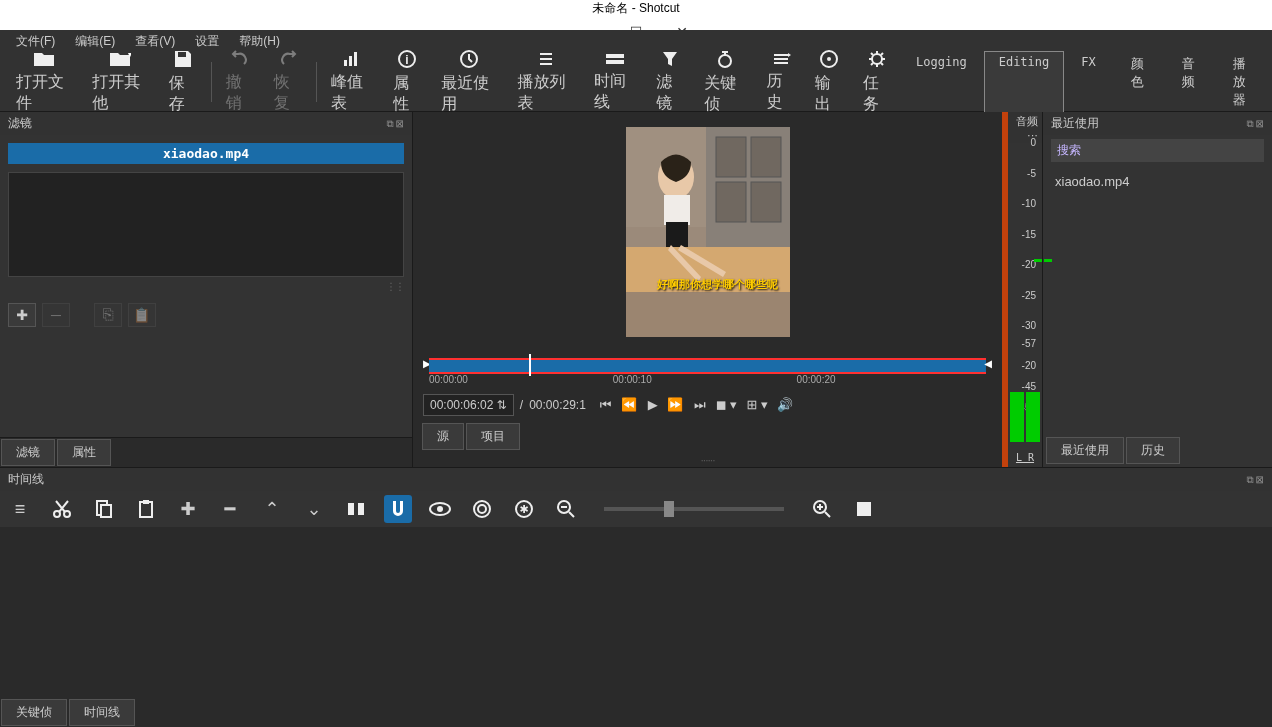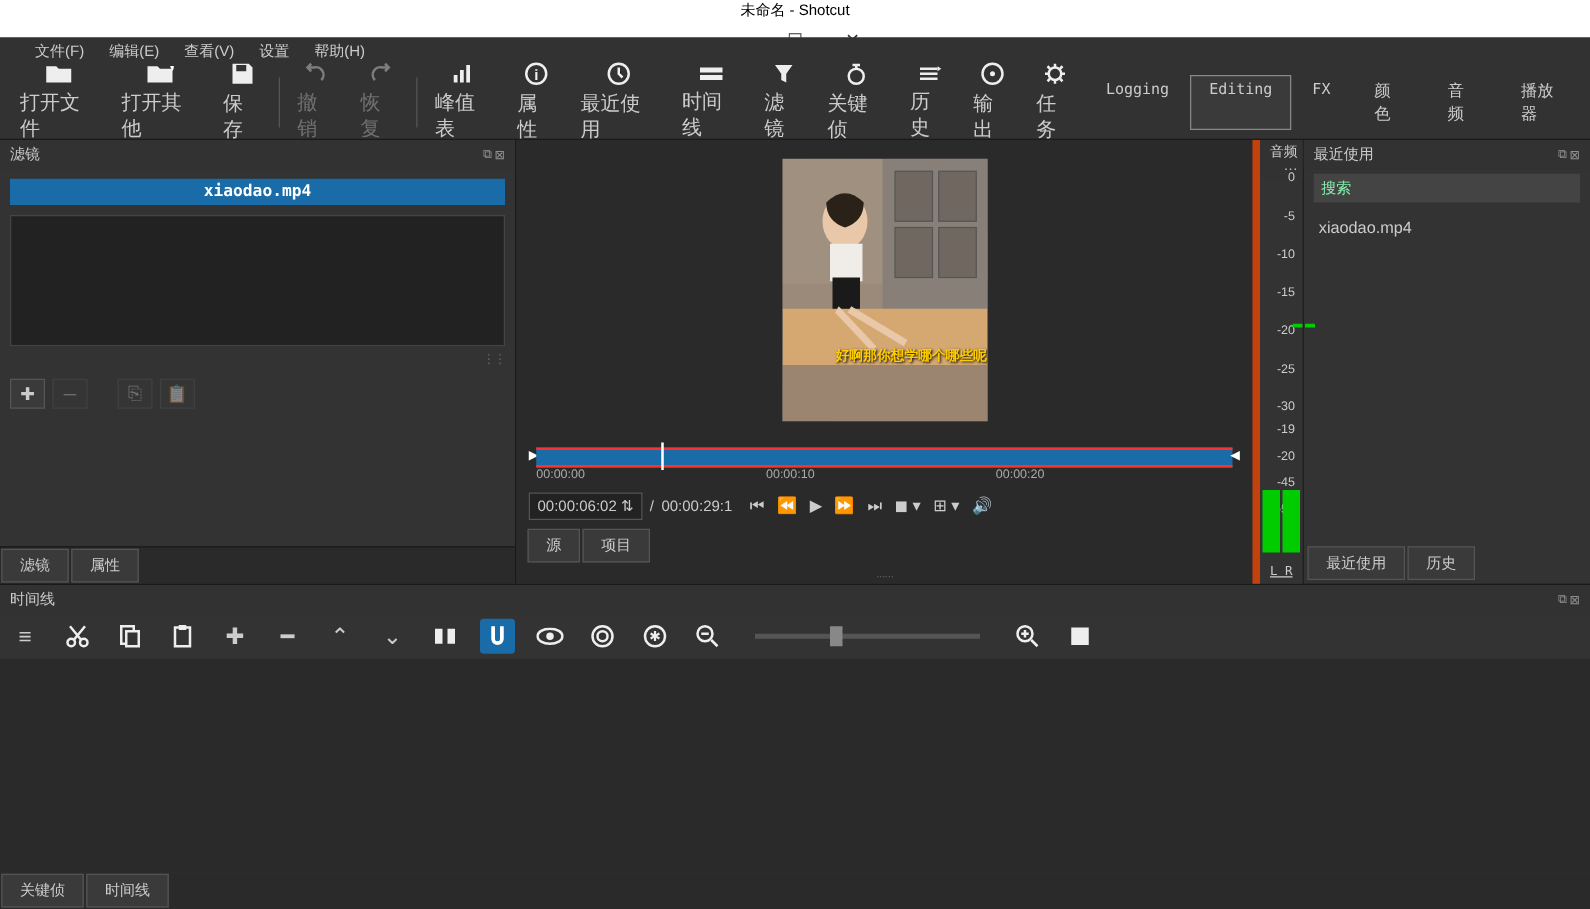--- a/index.html
+++ b/index.html
@@ -6,21 +6,21 @@
 body { background: #2a2a2a; color: #ccc; font-size: 12px; width: 1272px; height: 727px; overflow: hidden; display: flex; flex-direction: column; }
 
 
 .titlebar { background: #fff; height: 30px; display: flex; align-items: center; padding: 0 8px; color: #000; flex-direction: column; }
 .titlebar .app-icon { width: 16px; height: 16px; background: #1a6ca8; margin-right: 8px; }
 .titlebar .title { flex: 1; font-size: 12px; }
 .titlebar .winbtns { display: flex; }
 .titlebar .winbtn { width: 46px; height: 30px; display: flex; align-items: center; justify-content: center; cursor: pointer; color: #333; font-size: 14px; }
 
 
-.menubar { background: #323232; height: 22px; display: flex; align-items: center; padding: 0 18px; }
+.menubar { background: #323232; height: 22px; display: flex; align-items: center; padding: 0 6px; }
 .menubar .menuitem { padding: 2px 10px; font-size: 12px; cursor: pointer; }
 
 
 .toolbar { background: #323232; height: 60px; display: flex; align-items: center; padding: 0 6px; border-bottom: 1px solid #1a1a1a; }
 .tbtn { display: flex; flex-direction: column; align-items: center; justify-content: center; padding: 4px 10px; cursor: pointer; min-width: 48px; height: 56px; }
 .tbtn.disabled { opacity: 0.4; }
 .tbtn .ticon { height: 24px; display: flex; align-items: center; justify-content: center; margin-bottom: 4px; }
 .tbtn .tlabel { font-size: 16px; }
 .tsep { width: 1px; height: 40px; background: #555; margin: 0 4px; }
 .toolbar-right { margin-left: auto; display: flex; align-items: center; gap: 4px; }
@@ -41,21 +41,21 @@
 .filter-toolbar { display: flex; gap: 6px; padding: 8px; }
 .fbtn { width: 28px; height: 24px; background: #3a3a3a; border: 1px solid #555; display: flex; align-items: center; justify-content: center; cursor: pointer; font-size: 14px; }
 .fbtn.disabled { opacity: 0.4; }
 .filter-tabs { display: flex; background: #2a2a2a; border-top: 1px solid #1a1a1a; }
 .ftab { padding: 4px 14px; font-size: 12px; cursor: pointer; border: 1px solid #555; background: #3a3a3a; margin: 1px; }
 
 
 .player-panel { flex: 1; display: flex; flex-direction: column; background: #2a2a2a; position: relative; }
 .video-area { flex: 1; display: flex; align-items: center; justify-content: center; background: #2a2a2a; }
 .video-frame { width: 164px; height: 210px; background: linear-gradient(135deg, #8a7a6a, #b0a090); position: relative; overflow: hidden; }
-.video-subtitle { position: absolute; bottom: 45px; left: 0; right: 0; text-align: right; color: #ffcc00; font-size: 11px; font-weight: bold; text-shadow: 1px 1px 2px #000; margin-left: 20px; }
+.video-subtitle { position: absolute; bottom: 45px; left: 0; right: 0; text-align: center; color: #ffcc00; font-size: 11px; font-weight: bold; text-shadow: 1px 1px 2px #000; margin-left: 20px; }
 .scrubber { height: 30px; margin: 4px 10px; position: relative; }
 .scrubber-track { position: absolute; top: 2px; left: 6px; right: 6px; height: 16px; background: #1a6ca8; border-top: 2px solid #ff3030; border-bottom: 2px solid #ff3030; }
 .scrubber-ticks { position: absolute; top: 18px; left: 6px; right: 6px; height: 20px; display: flex; color: #aaa; font-family: monospace; font-size: 10px; }
 .scrubber-ticks span { position: absolute; }
 .scrubber-head { position: absolute; top: -2px; left: 106px; width: 2px; height: 22px; background: #fff; }
 .player-controls { display: flex; align-items: center; padding: 4px 10px; gap: 6px; font-family: monospace; font-size: 12px; }
 .timecode { background: #222; padding: 3px 6px; border: 1px solid #555; }
 .pctrls { display: flex; gap: 10px; margin-left: 8px; }
 .pbtn { cursor: pointer; font-size: 13px; }
 .player-tabs { display: flex; padding: 2px 8px; }
@@ -64,21 +64,21 @@
 .audio-panel { width: 40px; background: #333; position: relative; border-left: 6px solid #c2410c; }
 .audio-header { padding: 2px 4px; font-size: 11px; background: #323232; text-align: right; position:relative; }
 .audio-scale { position: absolute; top: 25px; left: 2px; right: 2px; bottom: 25px; font-family: monospace; font-size: 10px; color: #ccc; }
 .audio-scale div { position: absolute; right: 4px; }
 .audio-bars { position: absolute; bottom: 25px; left: 2px; display: flex; gap: 2px; height: 50px; }
 .audio-bar { width: 14px; background: linear-gradient(to top, #0c0, #0c0); }
 .audio-lbl { position: absolute; bottom: 4px; left: 0; right: 0; text-align: center; font-family: monospace; font-size: 10px; text-decoration: underline; }
 
 
 .recent-panel { width: 230px; background: #333; display: flex; flex-direction: column; border-left: 1px solid #1a1a1a; }
-.search-box { margin: 4px 8px; padding: 3px 6px; background: #444; color: #86efac; font-size: 12px; }
+.search-box { margin: 4px 8px; padding: 3px 6px; background: #444; color: #c4b5fd; font-size: 12px; }
 .recent-list { flex: 1; padding: 4px 8px; }
 .recent-item { padding: 4px; font-size: 13px; cursor: pointer; }
 .recent-tabs { display: flex; padding: 2px; }
 
 
 .timeline-panel { height: 260px; background: #333; display: flex; flex-direction: column; border-top: 1px solid #1a1a1a; }
 .timeline-toolbar { display: flex; align-items: center; padding: 4px 6px; gap: 14px; }
 .tlbtn { width: 28px; height: 28px; display: flex; align-items: center; justify-content: center; cursor: pointer; font-size: 18px; }
 .tlbtn.active { background: #1a6ca8; border-radius: 3px; }
 .zoom-slider { width: 180px; height: 4px; background: #555; position: relative; margin: 0 10px; }
@@ -175,20 +175,28 @@
     <div class="tlabel">属性</div>
   </div>
   <div class="tbtn">
     <div class="ticon">
         <svg width="20" height="20" viewBox="0 0 20 20">
           <circle cx="10" cy="10" r="8" fill="none" stroke="#eee" stroke-width="2"></circle>
           <path stroke="#eee" stroke-width="2" d="M10 5v5l3 3"></path>
         </svg>
       </div>
     <div class="tlabel">最近使用</div>
+  </div>
+  <div class="tbtn">
+    <div class="ticon">
+        <svg width="20" height="18" viewBox="0 0 20 18">
+          <path stroke="#eee" stroke-width="2" d="M4 4h12M4 9h12M4 14h12"></path>
+        </svg>
+      </div>
+    <div class="tlabel">播放列表</div>
   </div>
   <div class="tbtn">
     <div class="ticon">
         <svg width="22" height="16" viewBox="0 0 22 16">
           <rect x="2" y="3" width="18" height="4" fill="#eee"></rect>
           <rect x="2" y="9" width="18" height="4" fill="#eee"></rect>
         </svg>
       </div>
     <div class="tlabel">时间线</div>
   </div>
@@ -338,21 +346,21 @@
   <div class="audio-panel">
     <div class="audio-header">音频···</div>
     <div class="audio-scale">
       <div style="top:0%">0</div>
       <div style="top:10%">-5</div>
       <div style="top:20%">-10</div>
       <div style="top:30%">-15</div>
       <div style="top:40%">-20</div>
       <div style="top:50%">-25</div>
       <div style="top:60%">-30</div>
-      <div style="top:66%">-19</div>
+      <div style="top:66%">-57</div>
       <div style="top:73%">-20</div>
       <div style="top:80%">-45</div>
       <div style="top:87%">-50</div>
       <div style="position:absolute;top:40%;right:-2px;width:8px;height:3px;background:#0c0;"></div>
       <div style="position:absolute;top:40%;right:-12px;width:8px;height:3px;background:#0c0;"></div>
     </div>
     <div class="audio-bars">
       <div class="audio-bar"></div>
       <div class="audio-bar"></div>
     </div>

